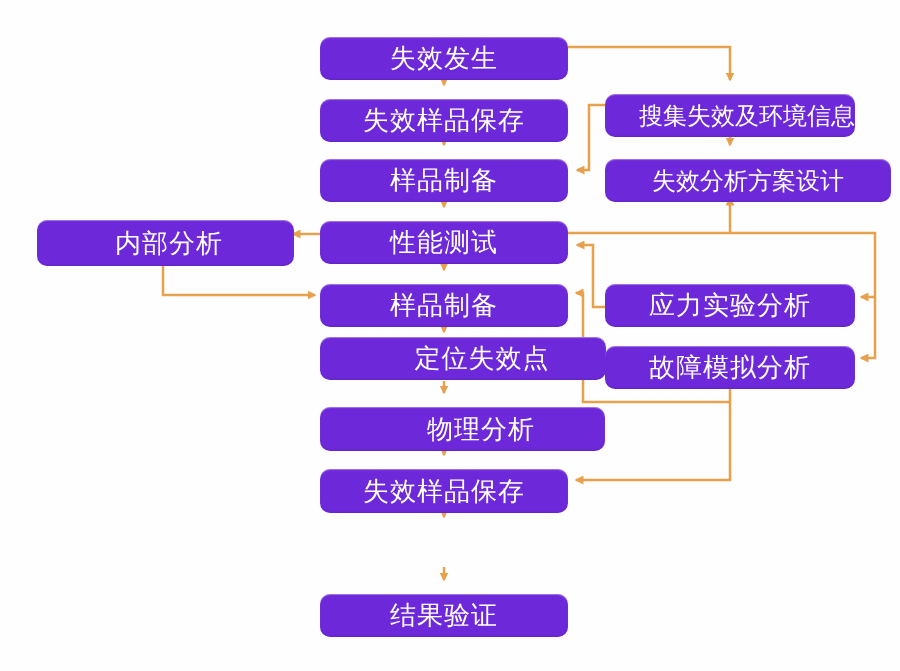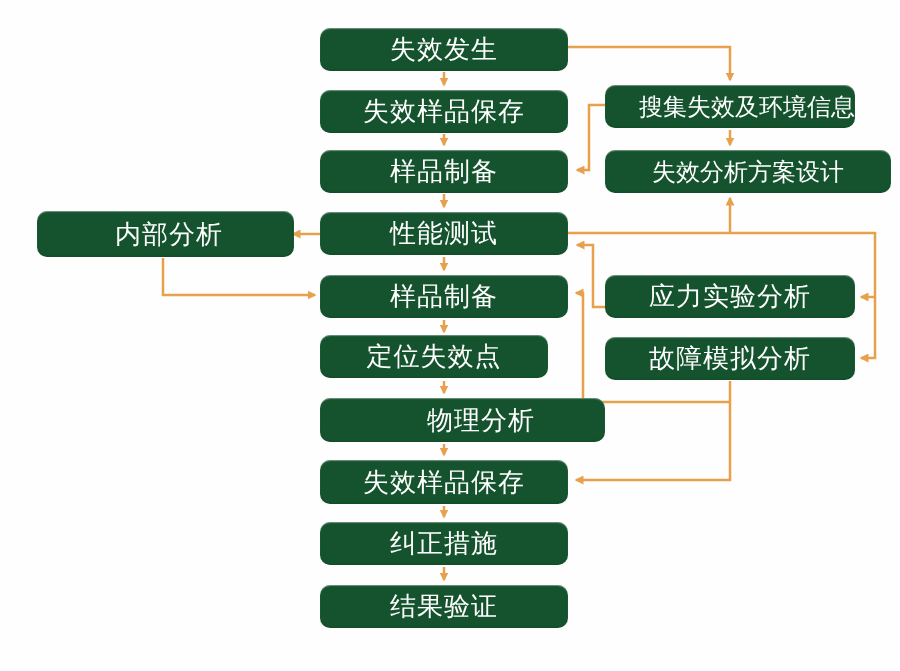--- a/index.html
+++ b/index.html
@@ -10,32 +10,33 @@
   .canvas {
     position: relative;
     width: 900px;
     height: 671px;
     background: #fefefe;
     font-family: "DejaVu Sans", "Liberation Sans", sans-serif;
     overflow: hidden;
   }
   .node {
     position: absolute;
-    background: #14532d;
+    background: #6d28d9;
     border-radius: 10px;
     color: #ffffff;
     display: flex;
     align-items: center;
     justify-content: center;
     font-size: 26px;
     font-weight: 500;
     white-space: nowrap;
     letter-spacing: 1px;
     box-shadow: inset 0 1px 1px rgba(255,255,255,0.38),
                 inset 0 -1px 2px rgba(0,0,0,0.10);
+    margin-top: 9px;
   }
   .node.small-text { font-size: 24px; letter-spacing: 0; }
   svg.arrows {
     position: absolute;
     left: 0;
     top: 0;
     width: 900px;
     height: 671px;
     pointer-events: none;
   }
@@ -87,31 +88,28 @@
   </div>
   <div class="node" style="left:320px; top:150px; width:248px; height:43px;">
     <span>样品制备</span>
   </div>
   <div class="node" style="left:320px; top:212px; width:248px; height:43px;">
     <span>性能测试</span>
   </div>
   <div class="node" style="left:320px; top:275px; width:248px; height:43px;">
     <span>样品制备</span>
   </div>
-  <div class="node" style="left:320px; top:335px; width:228px; height:43px;">
+  <div class="node" style="left:320px; top:328px; width:248px; height:43px;padding-left:38px;">
     <span>定位失效点</span>
   </div>
   <div class="node" style="left:320px; top:398px; width:248px; height:44px;padding-left:37px;">
     <span>物理分析</span>
   </div>
   <div class="node" style="left:320px; top:460px; width:248px; height:44px;">
     <span>失效样品保存</span>
-  </div>
-  <div class="node" style="left:320px; top:522px; width:248px; height:43px;">
-    <span>纠正措施</span>
   </div>
   <div class="node" style="left:320px; top:585px; width:248px; height:43px;">
     <span>结果验证</span>
   </div>
 
   <div class="node" style="left:37px; top:211px; width:250px; height:46px;padding-left:7px;">
     <span>内部分析</span>
   </div>
 
   <div class="node small-text" style="left:605px; top:85px; width:250px; height:43px;justify-content:flex-end;">

